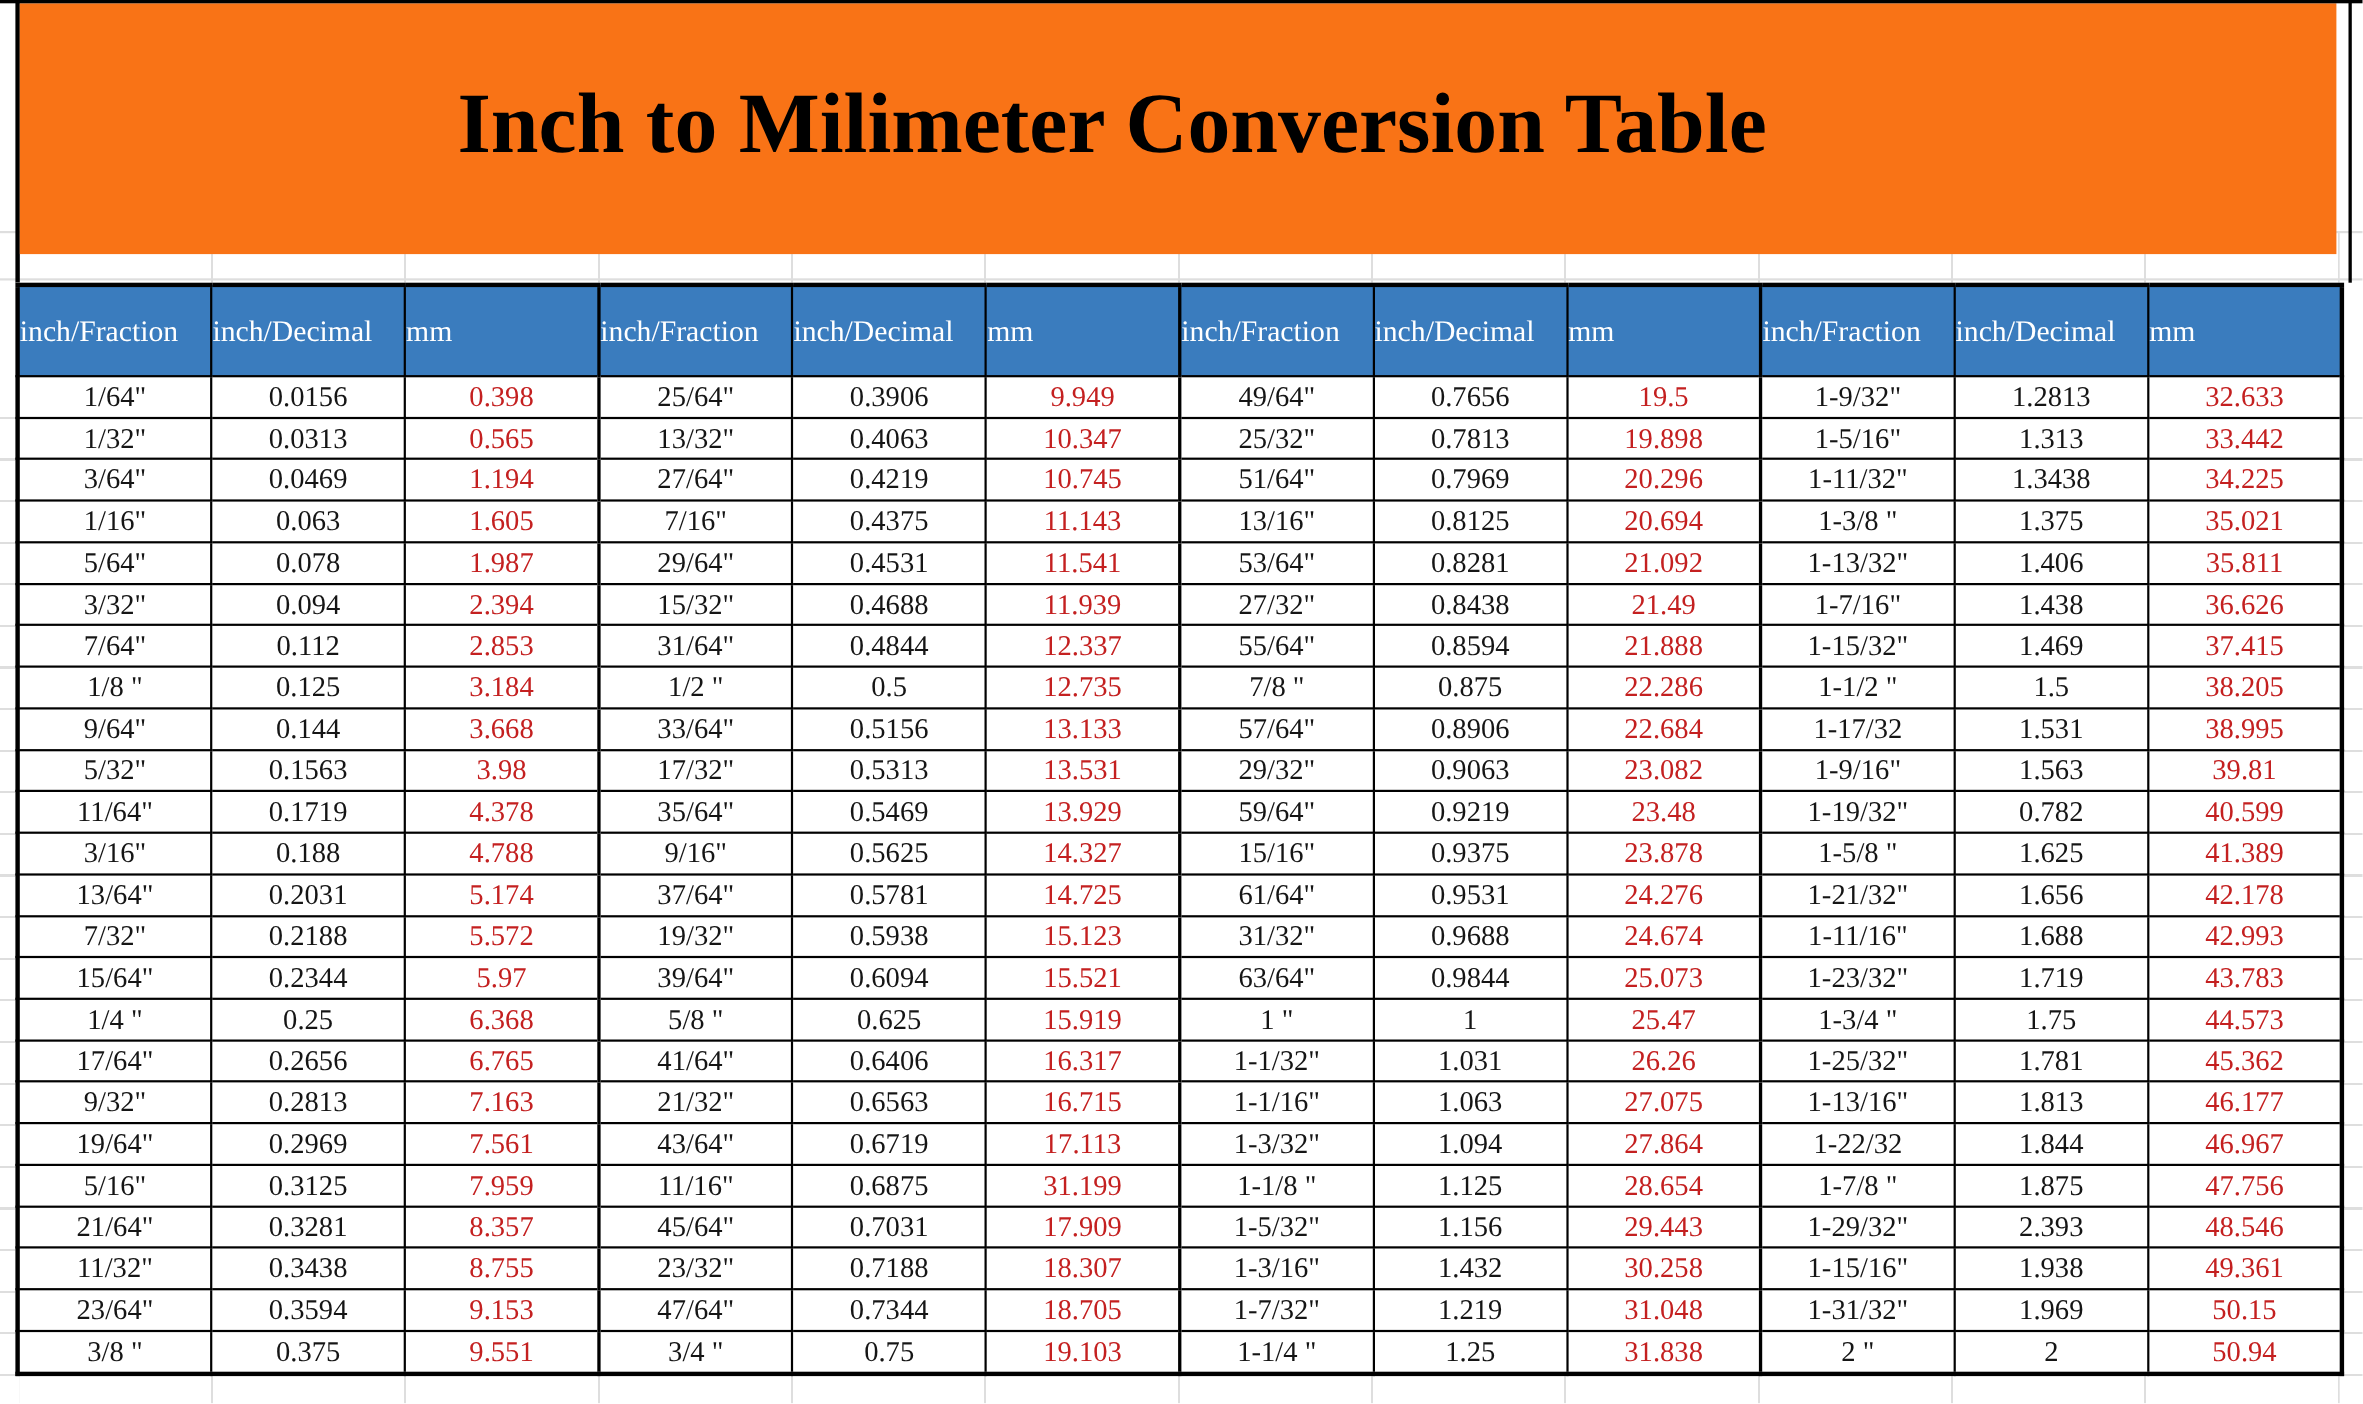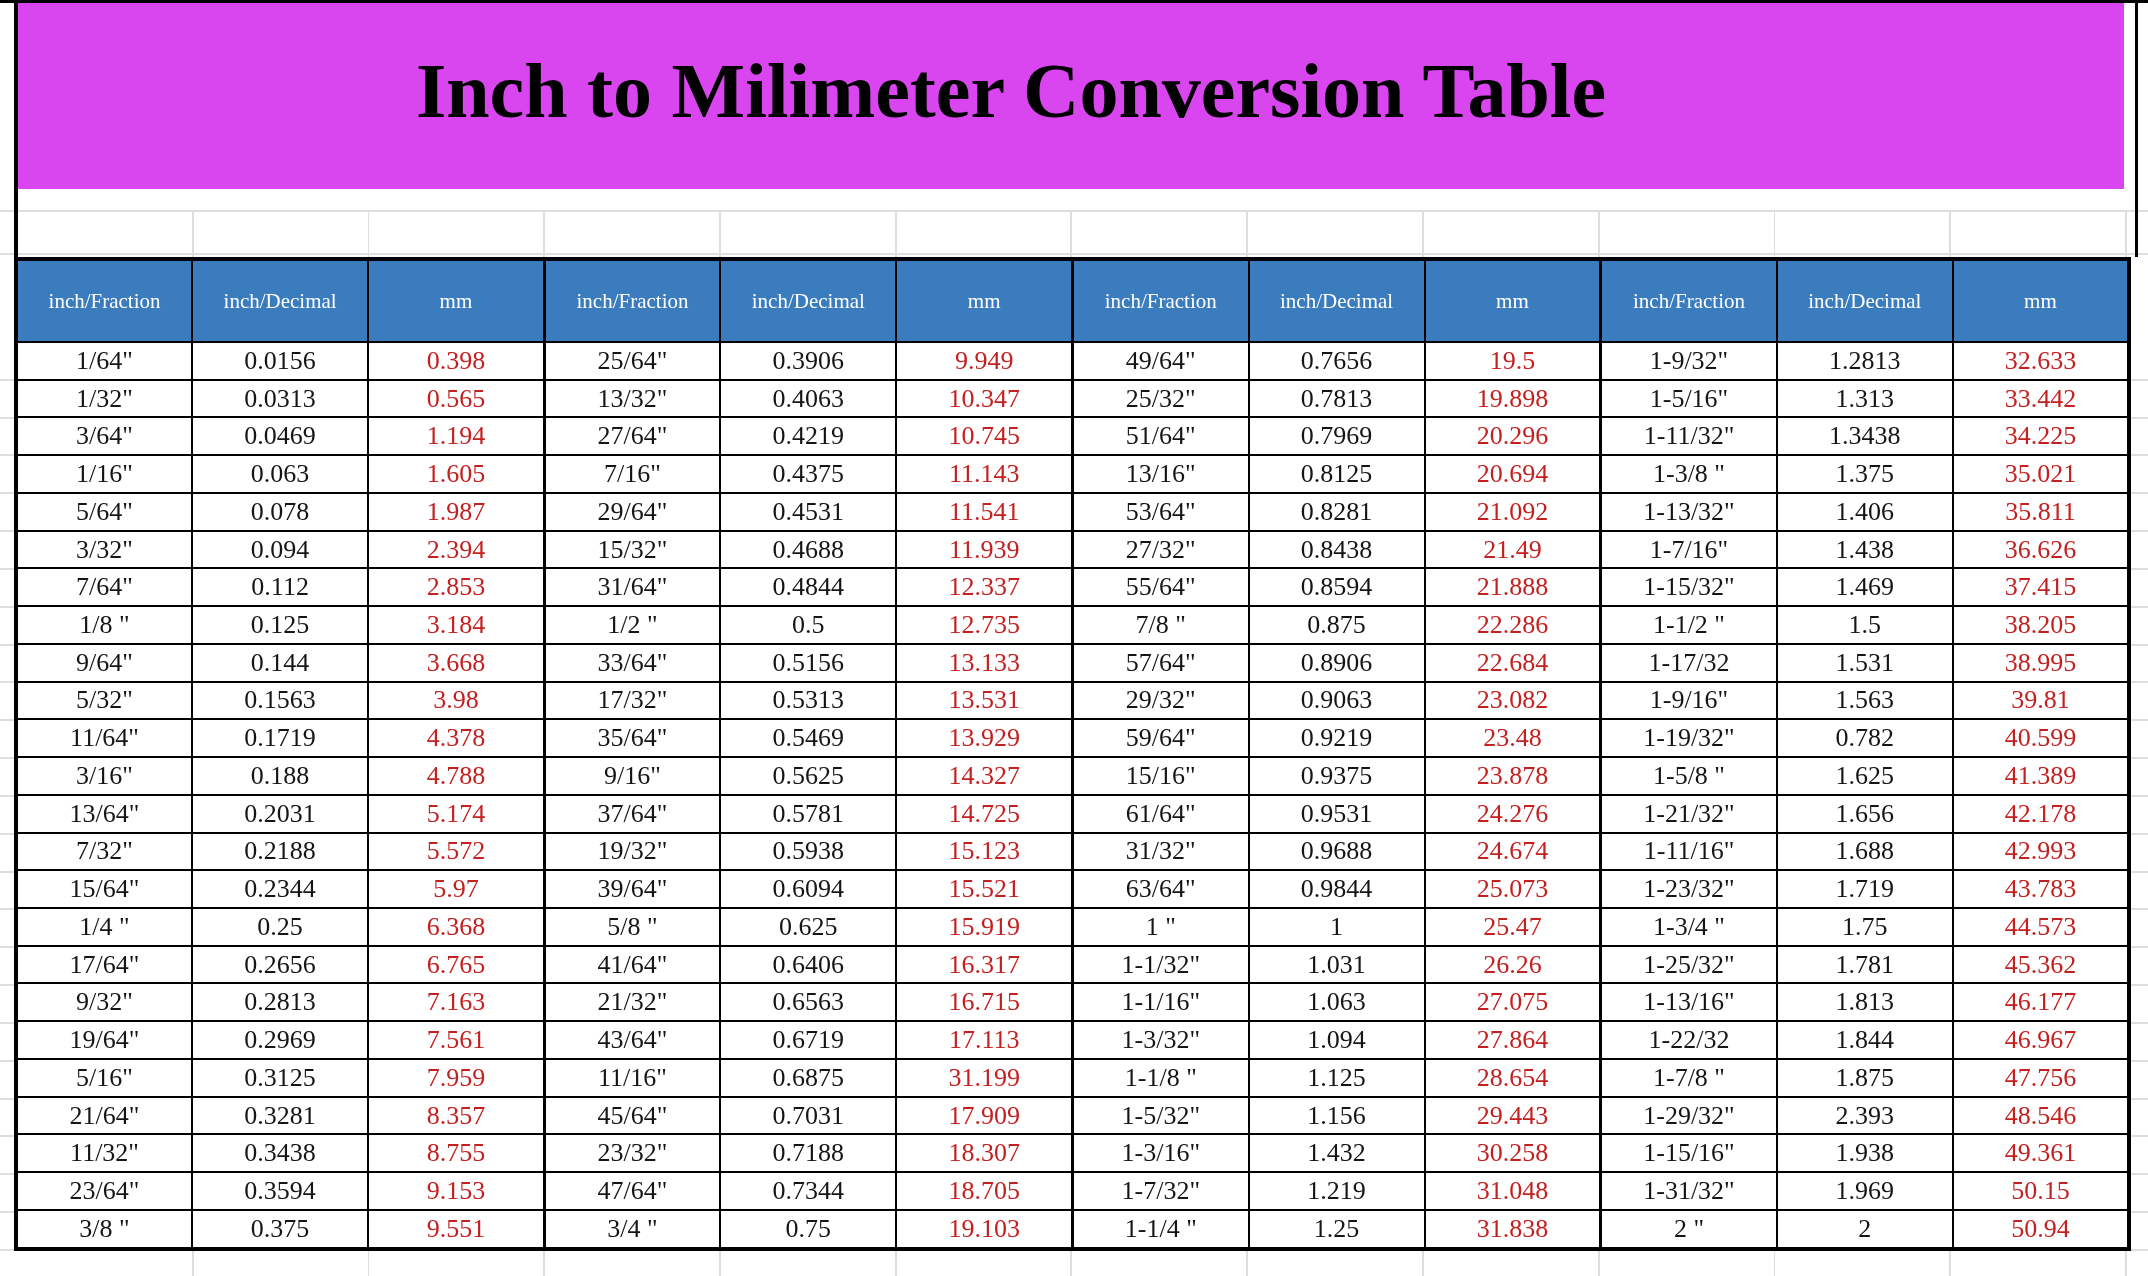--- a/index.html
+++ b/index.html
@@ -29,22 +29,22 @@
   .faint-line.l1{top:210px;}
   .faint-line.l2{top:253px;}
 
   
   .title-block{
     position:absolute;left:14px;top:0;width:2117px;height:257px;
     border-left:4px solid #000;border-right:3px solid #000;
     z-index:2;background:transparent;pointer-events:none;
   }
   .title-mask{
-    position:absolute;left:18px;top:3px;width:2106px;height:186px;
-    background:#d946ef;z-index:2;
+    position:absolute;left:18px;top:3px;width:2106px;height:228px;
+    background:#f97316;z-index:2;
     display:flex;align-items:center;justify-content:center;
   }
   .top-border{position:absolute;left:0;top:0;width:2148px;height:3px;background:#000;z-index:3;}
   h1.title{
     margin:0;padding:0 120px 10px 0;
     font-size:78px;font-weight:bold;color:#000;
     letter-spacing:0px;white-space:nowrap;
   }
 
   
@@ -52,25 +52,25 @@
     position:absolute;left:14px;top:257px;
     width:2117px;height:994px;
     border-collapse:collapse;table-layout:fixed;
     background:#ffffff;z-index:4;
     border:4px solid #000;
   }
   table.conv th{
     background:var(--header-bg);
     color:#ffffff;
     font-weight:normal;
-    font-size:21px;
+    font-size:27px;
     height:80px;
     border:2px solid #000;
     border-top:4px solid #000;
-    text-align:center;vertical-align:middle;
+    text-align:left;vertical-align:middle;
     padding:0;
   }
   table.conv td{
     border:2px solid #000;
     font-size:26px;color:#151515;
     text-align:center;vertical-align:middle;
     padding:0;height:33px;
     white-space:nowrap;
   }
   table.conv td.mm{color:var(--mm-text);}

